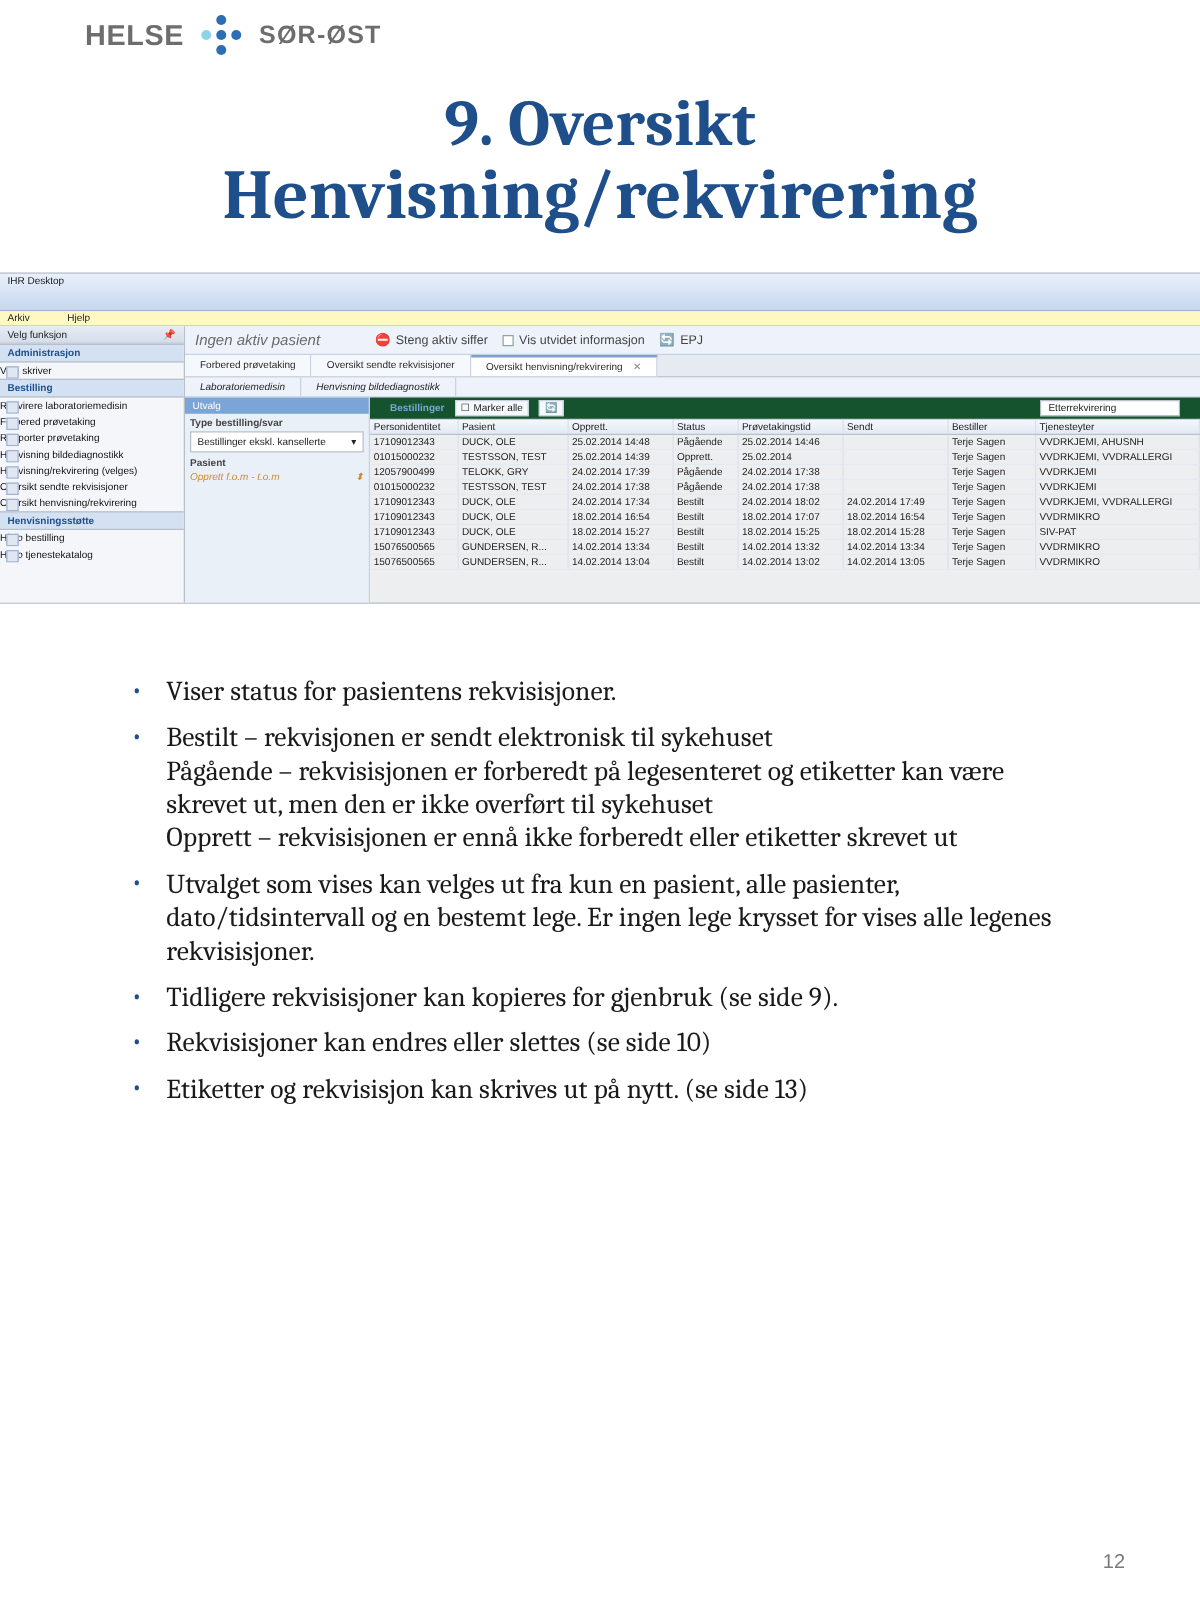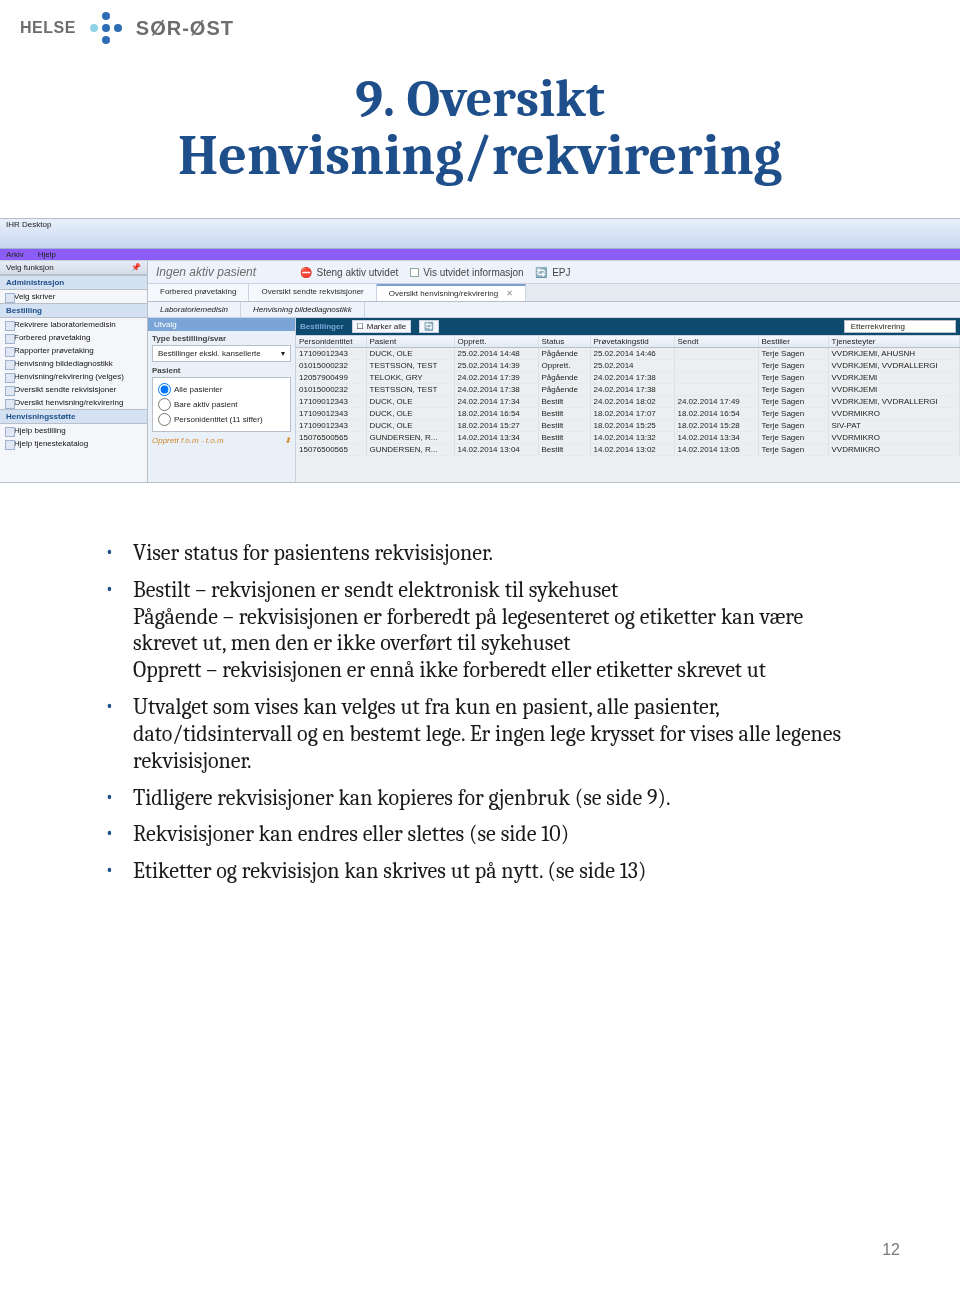--- a/index.html
+++ b/index.html
@@ -15,23 +15,24 @@
   .logo-bar {
     position: absolute;
     top: 10px;
     left: 20px;
     display: flex;
     align-items: center;
     gap: 12px;
   }
   .logo-helse {
     color: #6d6d6d;
-    font-size: 16px;
+    font-size: 23px;
     font-weight: 700;
     letter-spacing: 0.5px;
+    margin-left: 48px;
   }
   .dots-icon {
     display: flex;
     flex-wrap: wrap;
     width: 36px;
     height: 36px;
     align-items: center;
     justify-content: center;
   }
   .dots-icon svg { width: 36px; height: 36px; }
@@ -72,24 +73,24 @@
   }
   .titlebar {
     background: linear-gradient(#e9f0fb, #c6d6ef);
     height: 30px;
     padding: 1px 6px;
     color: #1a1a1a;
     font-size: 8px;
     border-bottom: 1px solid #9fb3d0;
   }
   .menubar {
-    background: #8b5cf6;
+    background: #fef9c3;
     height: 12px;
     display: flex;
-    gap: 14px;
+    gap: 30px;
     padding: 0 6px;
     font-size: 8px;
     border-bottom: 1px solid #c8d2e0;
     align-items: center;
   }
   .app-body { display: flex; height: 239px; }
 
   .sidebar {
     width: 148px;
     background: #f4f6f9;
@@ -109,21 +110,21 @@
   .side-sect {
     background: #d4e1f3;
     color: #1e4f8a;
     font-weight: 700;
     padding: 2px 6px;
     font-size: 8px;
     border-top: 1px solid #b7bfc9;
     border-bottom: 1px solid #b7bfc9;
   }
   .side-item {
-    padding: 2px 6px 2px 14px;
+    padding: 2px 6px 2px 0;
     font-size: 8px;
     color: #111;
     position: relative;
     white-space: nowrap;
     overflow: hidden;
     text-overflow: ellipsis;
   }
   .side-item::before {
     content: '';
     position: absolute;
@@ -191,23 +192,23 @@
     color: #444;
   }
   .utvalg label { display: block; margin: 2px 0; }
   .utvalg input[type="radio"] { vertical-align: middle; margin-right: 3px; }
   .oprow { color: #d08a2a; font-style: italic; }
 
   .table-zone { flex: 1; display: flex; flex-direction: column; }
   .tools {
     display: flex;
     gap: 8px;
-    padding: 2px 4px;
-    align-items: center;
-    background: #0c4a6e;
+    padding: 2px 16px;
+    align-items: center;
+    background: #14532d;
     border-bottom: 1px solid #c8d2e0;
     font-size: 8px;
   }
   .tools .btn {
     display: inline-flex;
     align-items: center;
     gap: 3px;
     padding: 1px 4px;
     background: #f5f8fc;
     border: 1px solid #c8d2e0;
@@ -328,21 +329,21 @@
       <div class="side-item">Hjelp bestilling</div>
       <div class="side-item">Hjelp tjenestekatalog</div>
     </aside>
 
     <div class="main">
       <div class="pat-bar">
         <span style="font-size:12px;">Ingen aktiv pasient</span>
         <span style="flex:0 0 20px;"></span>
         <span class="ctl">
           <span>⛔</span>
-          <span>Steng aktiv utvidet</span>
+          <span>Steng aktiv siffer</span>
         </span>
         <span class="ctl">
           <span class="box"></span>
           <span>Vis utvidet informasjon</span>
         </span>
         <span class="ctl">
           <span>🔄</span>
           <span>EPJ</span>
         </span>
       </div>
@@ -363,25 +364,20 @@
       <div class="panel-row">
 
         <div class="utvalg">
           <div class="utv-head">Utvalg</div>
           <div class="grouptitle">Type bestilling/svar</div>
           <div class="box">
             <span>Bestillinger ekskl. kansellerte</span>
             <span style="float:right;">▾</span>
           </div>
           <div class="grouptitle">Pasient</div>
-          <div class="box">
-            <label><input type="radio" name="pr" checked="" style=""><span>Alle pasienter</span></label>
-            <label><input type="radio" name="pr" style=""><span>Bare aktiv pasient</span></label>
-            <label><input type="radio" name="pr" style=""><span>Personidentitet (11 siffer)</span></label>
-          </div>
           <div class="oprow">
             <span>Opprett f.o.m - t.o.m</span>
             <span style="float:right;">⬍</span>
           </div>
         </div>
 
         <div class="table-zone">
           <div class="tools">
             <span style="color:#7ba5d6;font-weight:700;">Bestillinger</span>
             <span class="btn">

